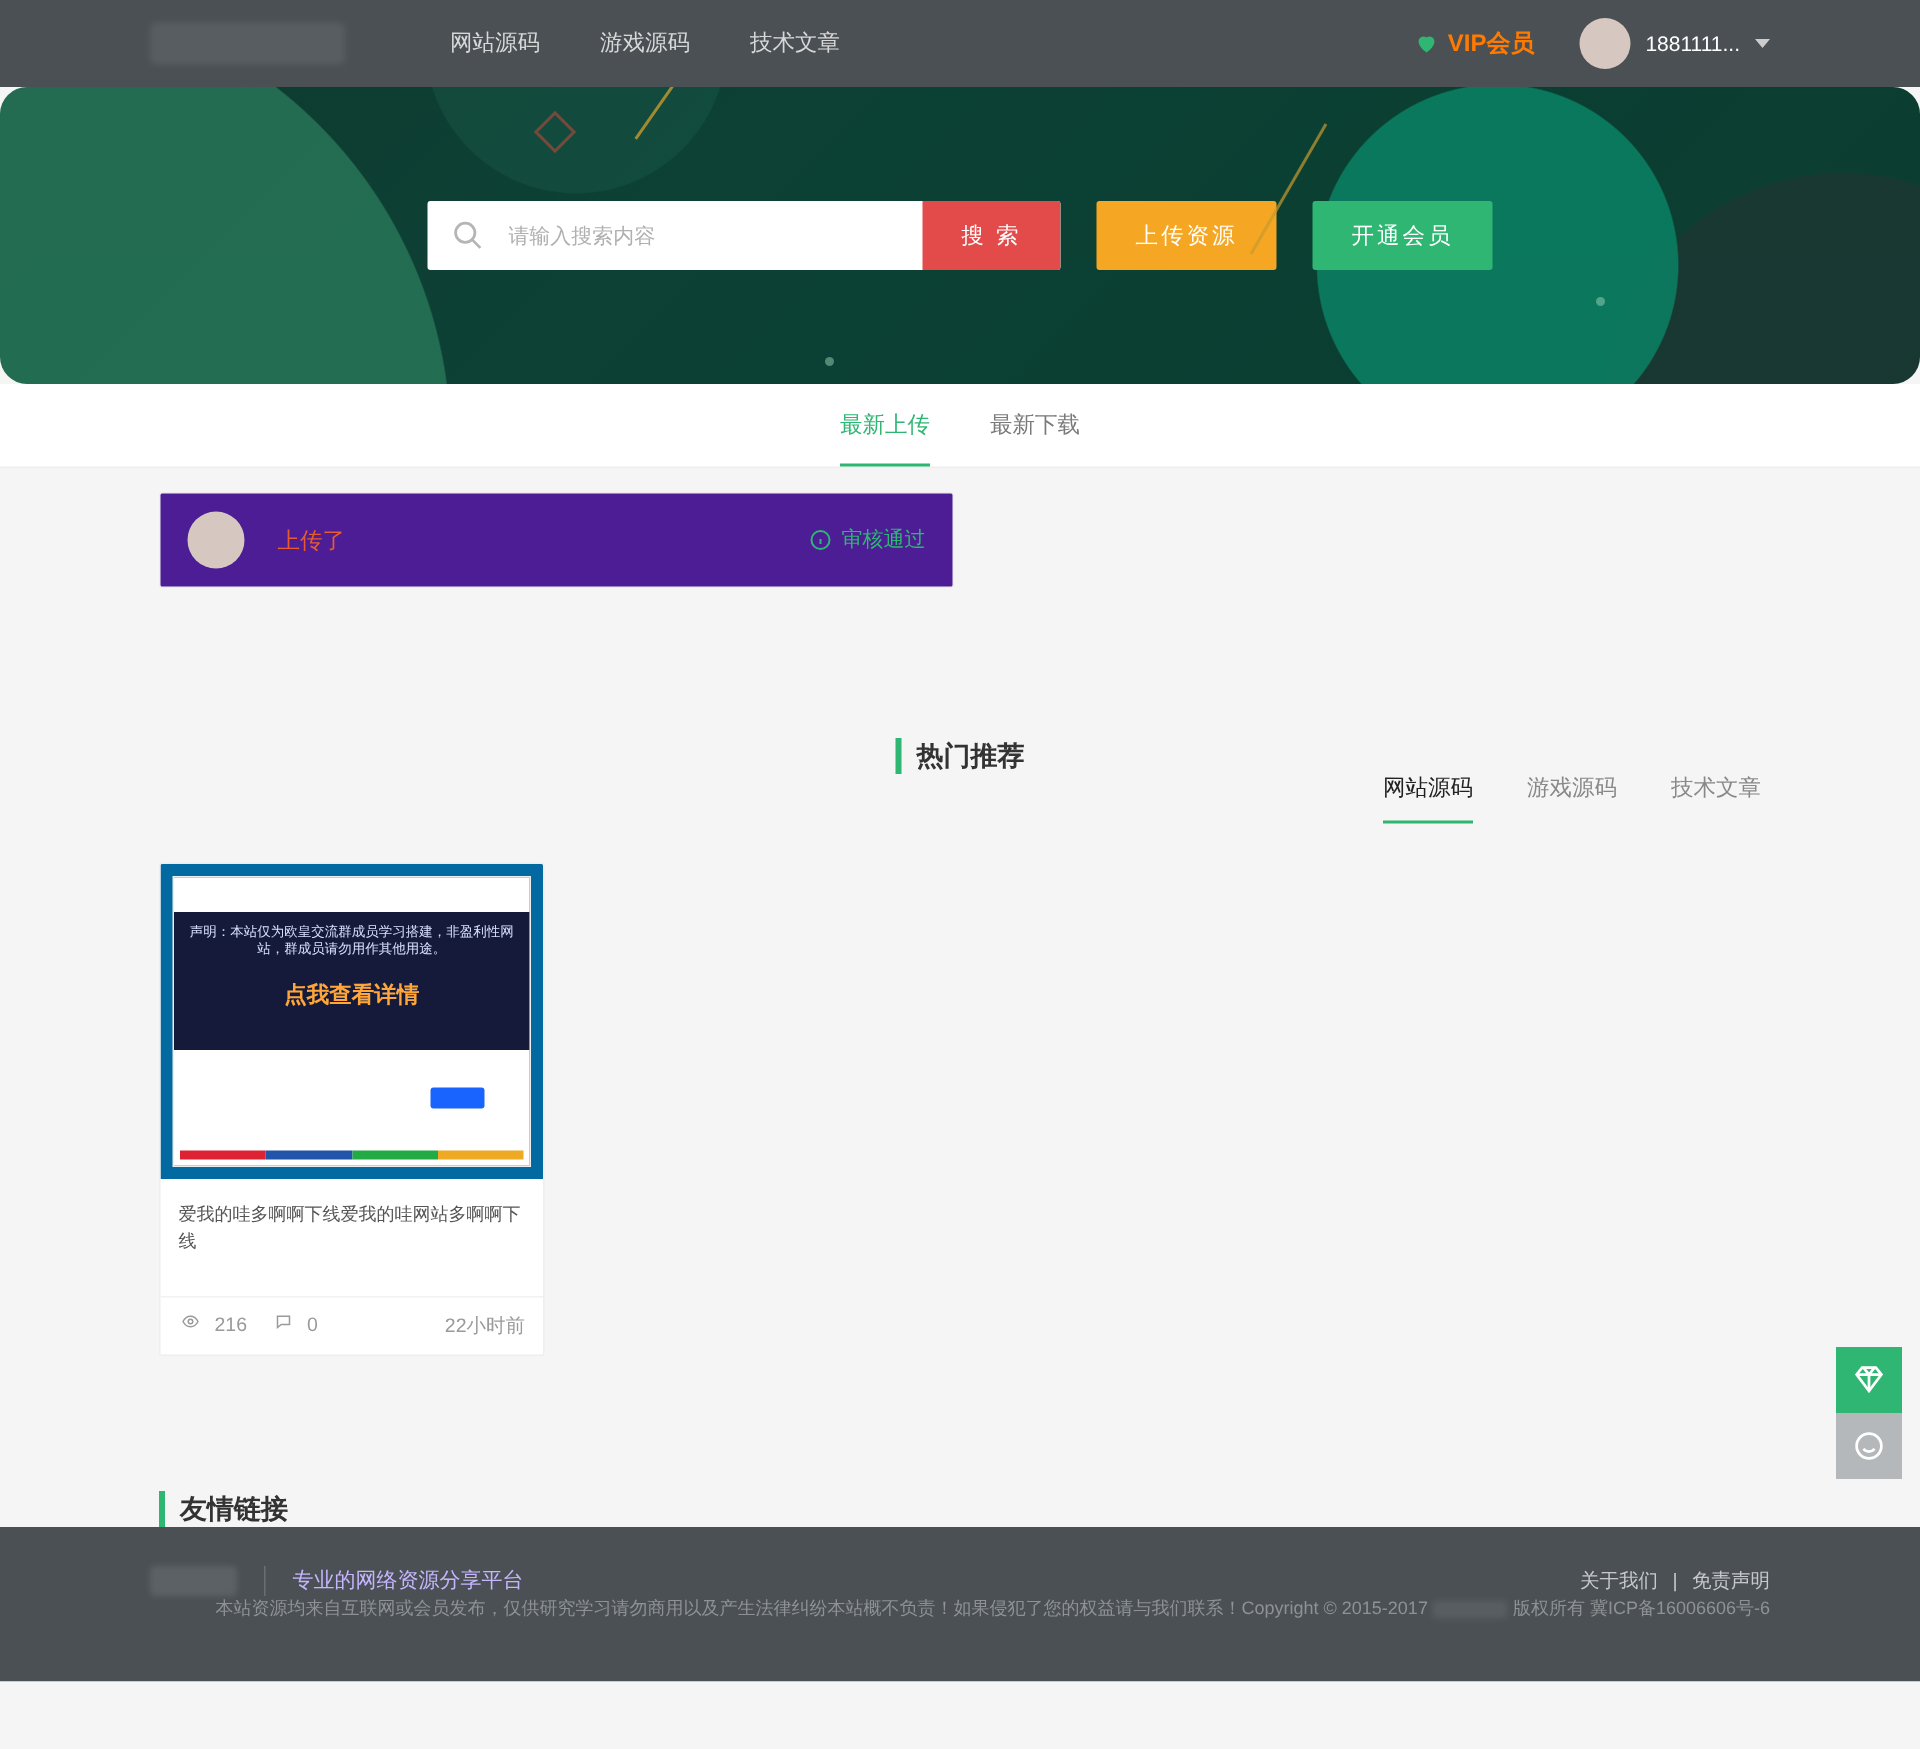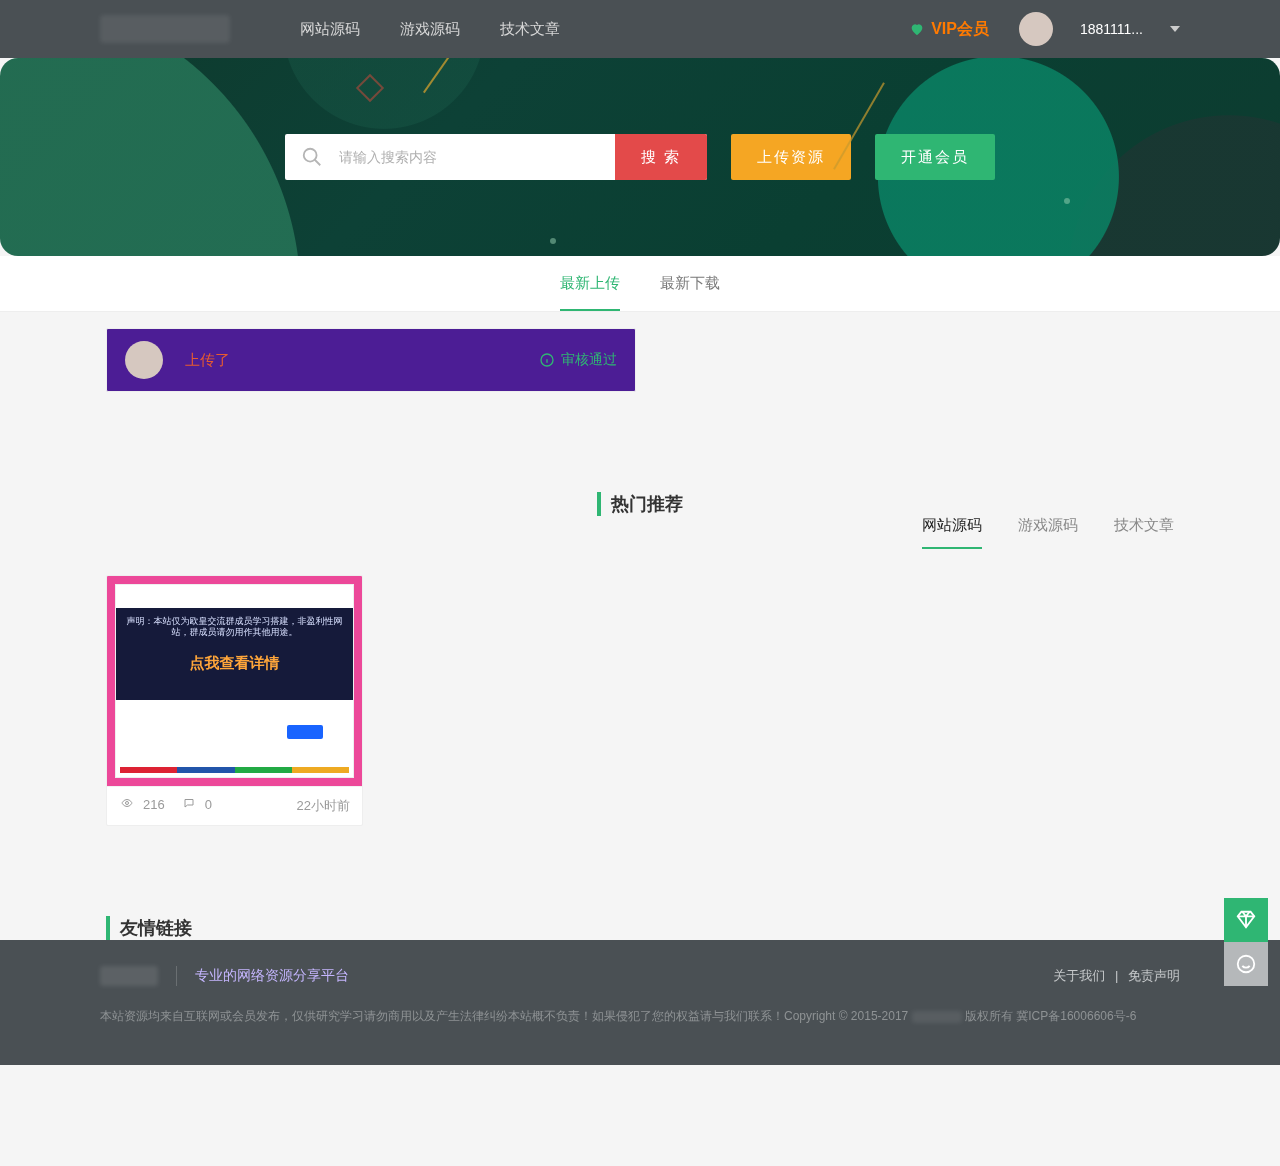--- a/index.html
+++ b/index.html
@@ -8,21 +8,21 @@
 
 
 .header{background:#4a5054;height:58px;display:flex;align-items:center;padding:0 100px;position:relative;}
 .logo{width:130px;height:28px;background:rgba(255,255,255,0.08);border-radius:4px;filter:blur(2px);}
 .nav{display:flex;gap:0;margin-left:50px;}
 .nav-item{color:#d8d8d8;padding:0 20px;font-size:15px;line-height:58px;}
 .header-right{margin-left:auto;display:flex;align-items:center;gap:30px;}
 .vip-badge{display:flex;align-items:center;gap:6px;}
 .vip-text{color:#ff7a00;font-size:16px;font-weight:bold;}
 .vip-heart{width:16px;height:16px;}
-.user{display:flex;align-items:center;gap:27px;color:#fff;text-align:right;}
+.user{display:flex;align-items:center;gap:10px;color:#fff;text-align:right;}
 .avatar-sm{width:34px;height:34px;border-radius:50%;background:#d6c8c0;}
 .chev{width:0;height:0;border-left:5px solid transparent;border-right:5px solid transparent;border-top:6px solid #ccc;}
 
 
 .hero{height:198px;background:
   radial-gradient(circle at 78% 60%, rgba(10,130,100,0.85) 0 120px, transparent 121px),
   radial-gradient(circle at 96% 110%, rgba(26,55,50,0.9) 0 160px, transparent 161px),
   radial-gradient(circle at 0% 120%, rgba(40,120,90,0.8) 0 300px, transparent 301px),
   radial-gradient(circle at 30% -15%, rgba(30,100,80,0.3) 0 100px, transparent 101px),
   linear-gradient(135deg,#0e3a2d 0%,#0d4136 35%,#0a3f32 65%,#0d3c30 100%);
@@ -57,21 +57,21 @@
 
 
 .hot-head{display:flex;align-items:center;padding-top:40px;flex-direction:column;}
 .sec-title{border-left:4px solid #2fb673;padding-left:10px;font-size:18px;color:#333;font-weight:600;}
 .hot-tabs{margin-left:auto;display:flex;gap:36px;}
 .hot-tab{color:#888;font-size:15px;padding-bottom:12px;border-bottom:2px solid transparent;}
 .hot-tab.active{color:#222;border-bottom-color:#2fb673;}
 
 .grid{display:flex;gap:24px;padding:26px 0 60px;}
 .item-card{width:257px;background:#fff;border:1px solid #eee;border-radius:2px;overflow:hidden;}
-.thumb{height:210px;background:#ec4899;padding:8px;}
+.thumb{height:210px;background:#0369a1;padding:8px;}
 .thumb-inner{height:100%;background:linear-gradient(#fff 0 12%, #151a3a 12% 60%, #fff 60% 78%, #fff 78% 100%);border:1px solid #eee;position:relative;}
 .thumb-banner{position:absolute;top:36%;left:0;right:0;text-align:center;color:#ffa63a;font-size:15px;font-weight:bold;}
 .thumb-sub{position:absolute;top:16%;left:6px;right:6px;text-align:center;color:#d8e0ff;font-size:9px;line-height:1.3;}
 .thumb-bluebtn{position:absolute;bottom:38px;right:30px;width:36px;height:14px;background:#1964ff;border-radius:2px;}
 .thumb-stripes{position:absolute;bottom:4px;left:4px;right:4px;height:6px;display:flex;}
 .thumb-stripes span{flex:1;}
 .st1{background:#d23;}
 .st2{background:#25a;}
 .st3{background:#2a4;}
 .st4{background:#ea2;}
@@ -86,21 +86,21 @@
 
 
 .footer{background:#4a5054;color:#b8bcbe;padding:26px 100px 40px;}
 .frow1{display:flex;align-items:center;justify-content:space-between;}
 .flogo{display:flex;align-items:center;gap:18px;}
 .flogo-img{width:58px;height:20px;background:rgba(255,255,255,0.1);border-radius:3px;filter:blur(2px);}
 .flogo-sep{width:1px;height:20px;background:#6a6f72;}
 .flogo-text{color:#c4b5fd;font-family:Liberation Mono, monospace;}
 .flinks{color:#c6c9cb;font-size:13px;}
 .flinks span{margin:0 6px;}
-.frow2{display:flex;justify-content:flex-start;margin-top:22px;font-size:12px;color:#8e9294;}
+.frow2{display:flex;justify-content:flex-end;font-size:12px;color:#8e9294;}
 .frow2 .r{color:#8e9294;}
 .blur-pill{display:inline-block;background:rgba(255,255,255,0.08);border-radius:3px;filter:blur(2px);width:50px;height:12px;vertical-align:middle;}
 
 
 .floats{position:fixed;right:12px;bottom:180px;display:flex;flex-direction:column;}
 .fbtn{width:44px;height:44px;display:flex;align-items:center;justify-content:center;}
 .fbtn svg{width:22px;height:22px;}
 .fbtn.green{background:#2fb673;}
 .fbtn.gray{background:#b5b8ba;}
 </style>
@@ -185,20 +185,21 @@
           <div class="thumb-banner">点我查看详情</div>
           <div class="thumb-bluebtn"></div>
           <div class="thumb-stripes">
               <span class="st1"></span>
               <span class="st2"></span>
               <span class="st3"></span>
               <span class="st4"></span>
             </div>
         </div>
       </div>
+      <div class="item-title">爱我的哇多啊啊下线爱我的哇网站多啊啊下线</div>
       <div class="item-meta">
         <span class="meta-icon"><svg viewBox="0 0 24 24" stroke-width="2">
               <path d="M2 12s3.5-7 10-7 10 7 10 7-3.5 7-10 7S2 12 2 12z"></path>
               <circle cx="12" cy="12" r="3"></circle>
             </svg></span>
         <span>216</span>
         <span class="meta-icon" style="margin-left:8px"><svg viewBox="0 0 24 24" stroke-width="2">
               <path d="M4 5h16v11H9l-5 4V5z"></path>
             </svg></span>
         <span>0</span>

